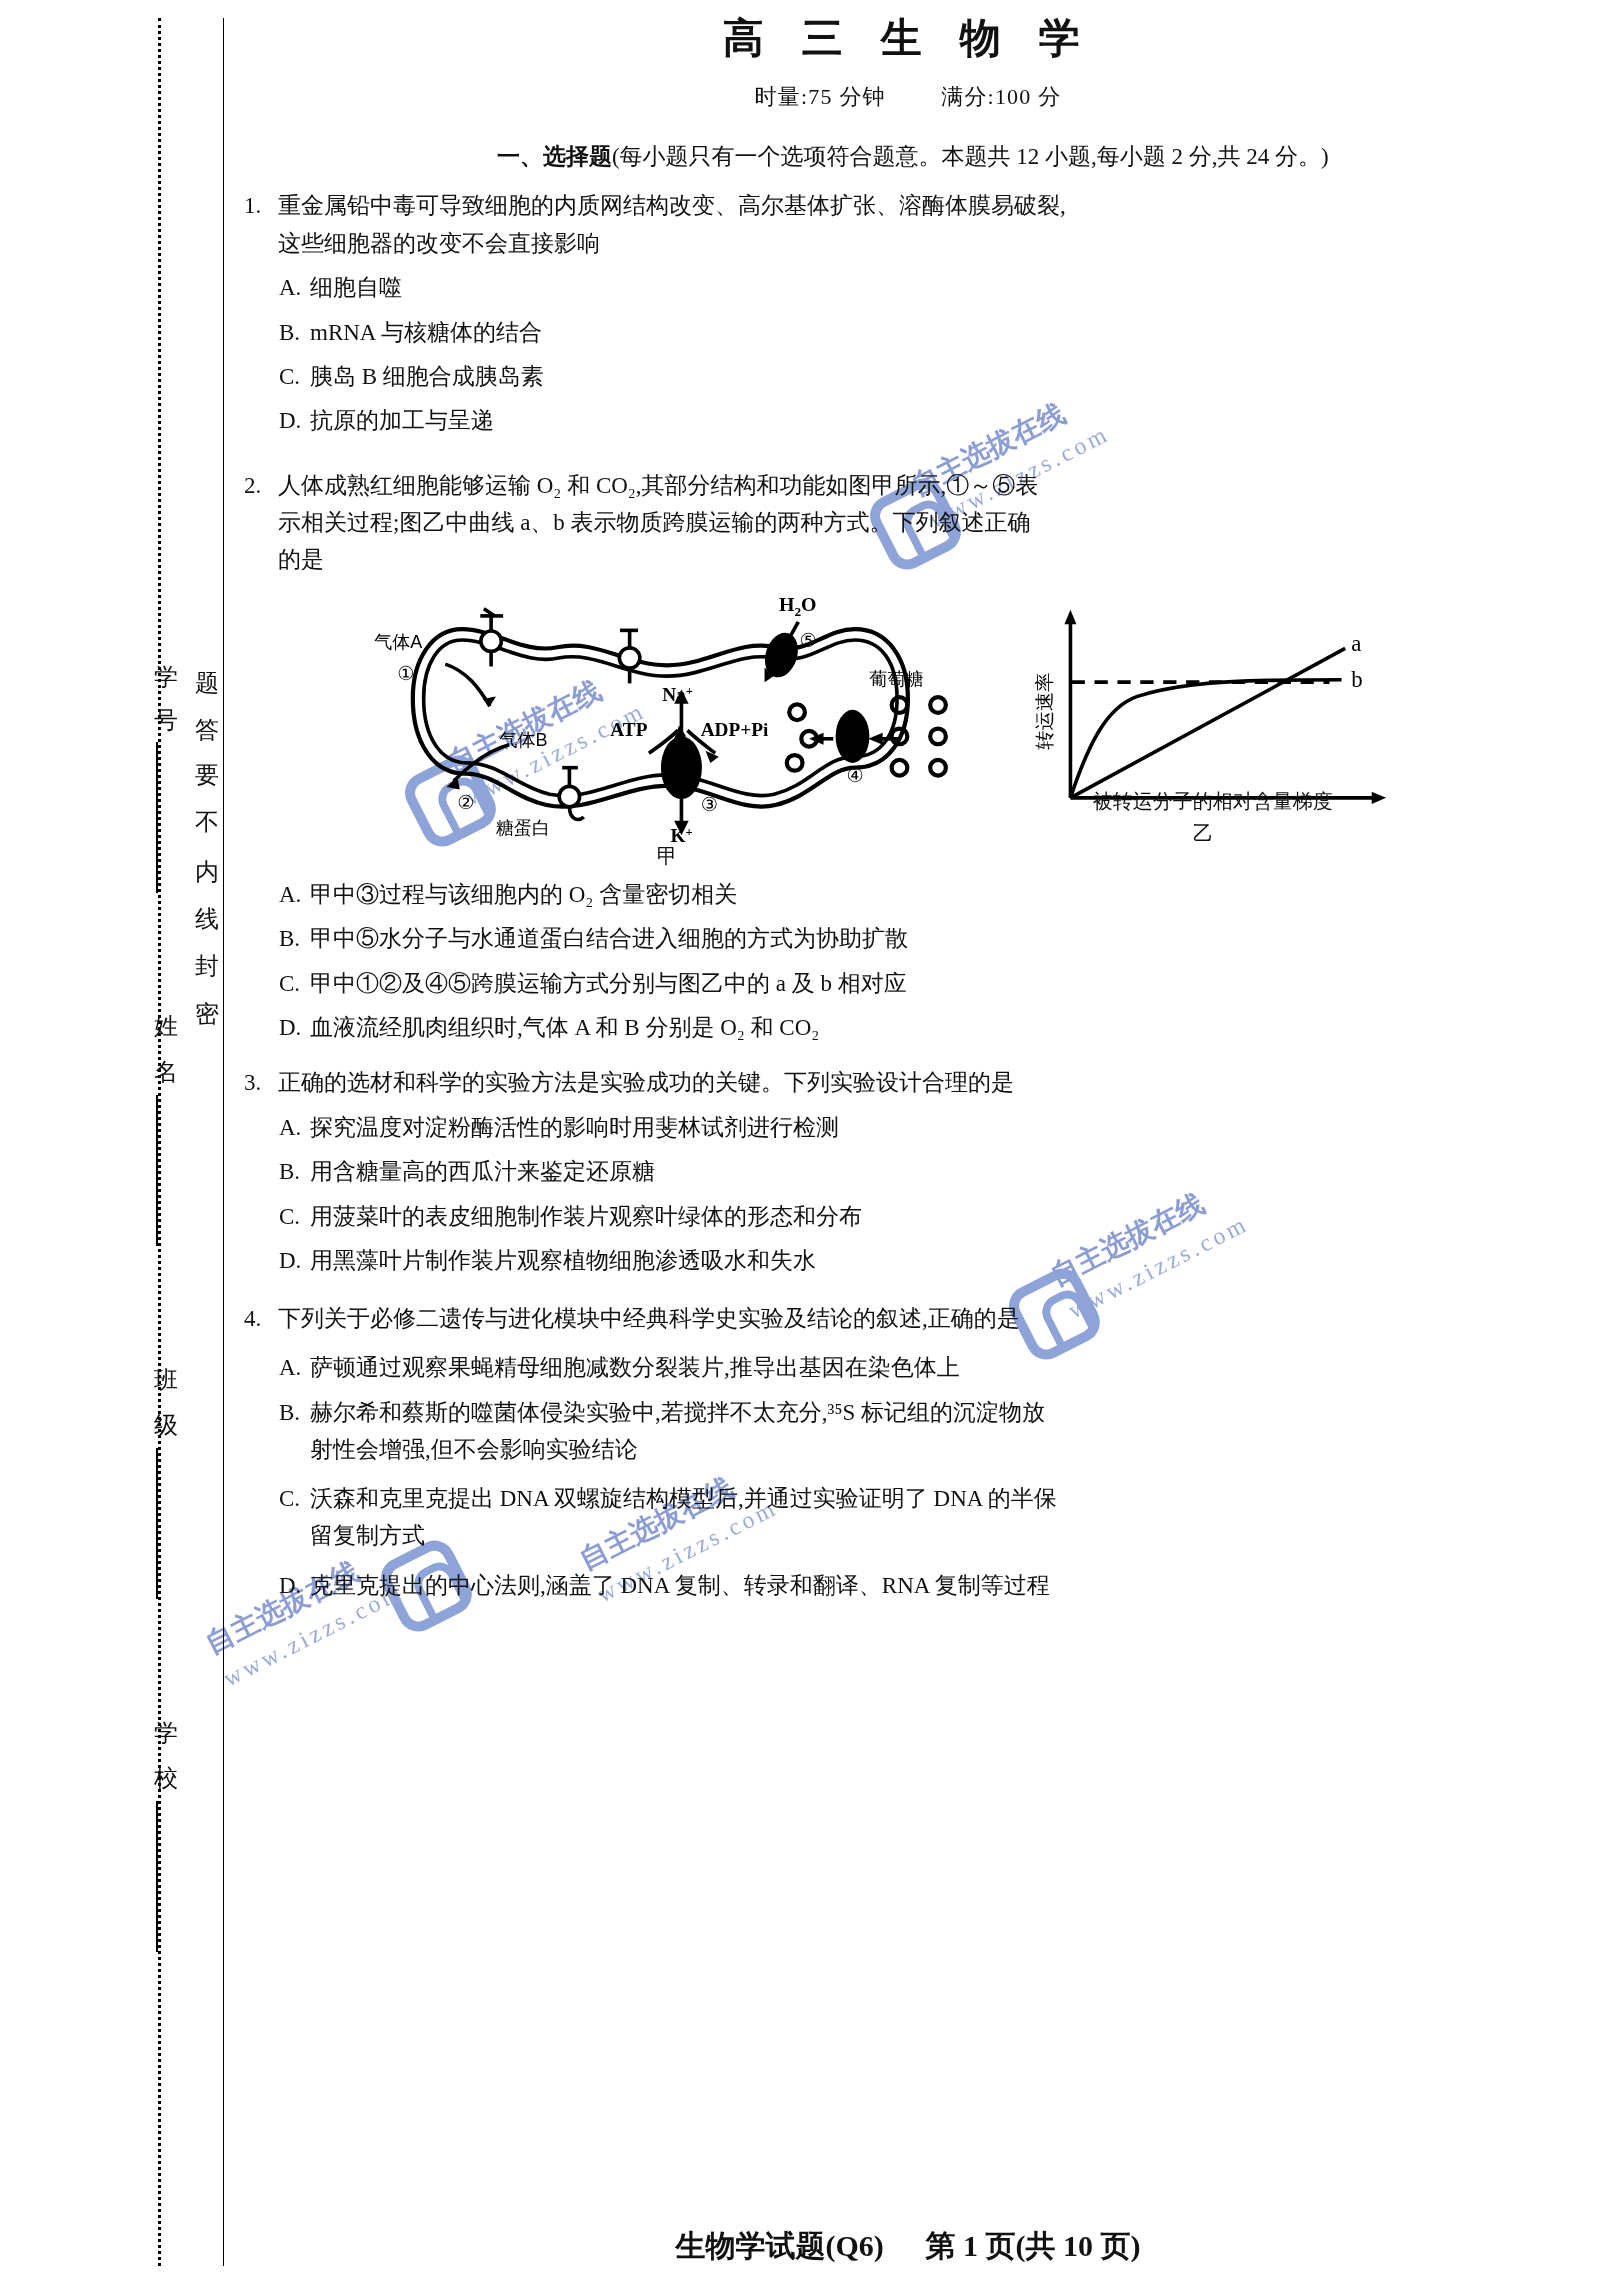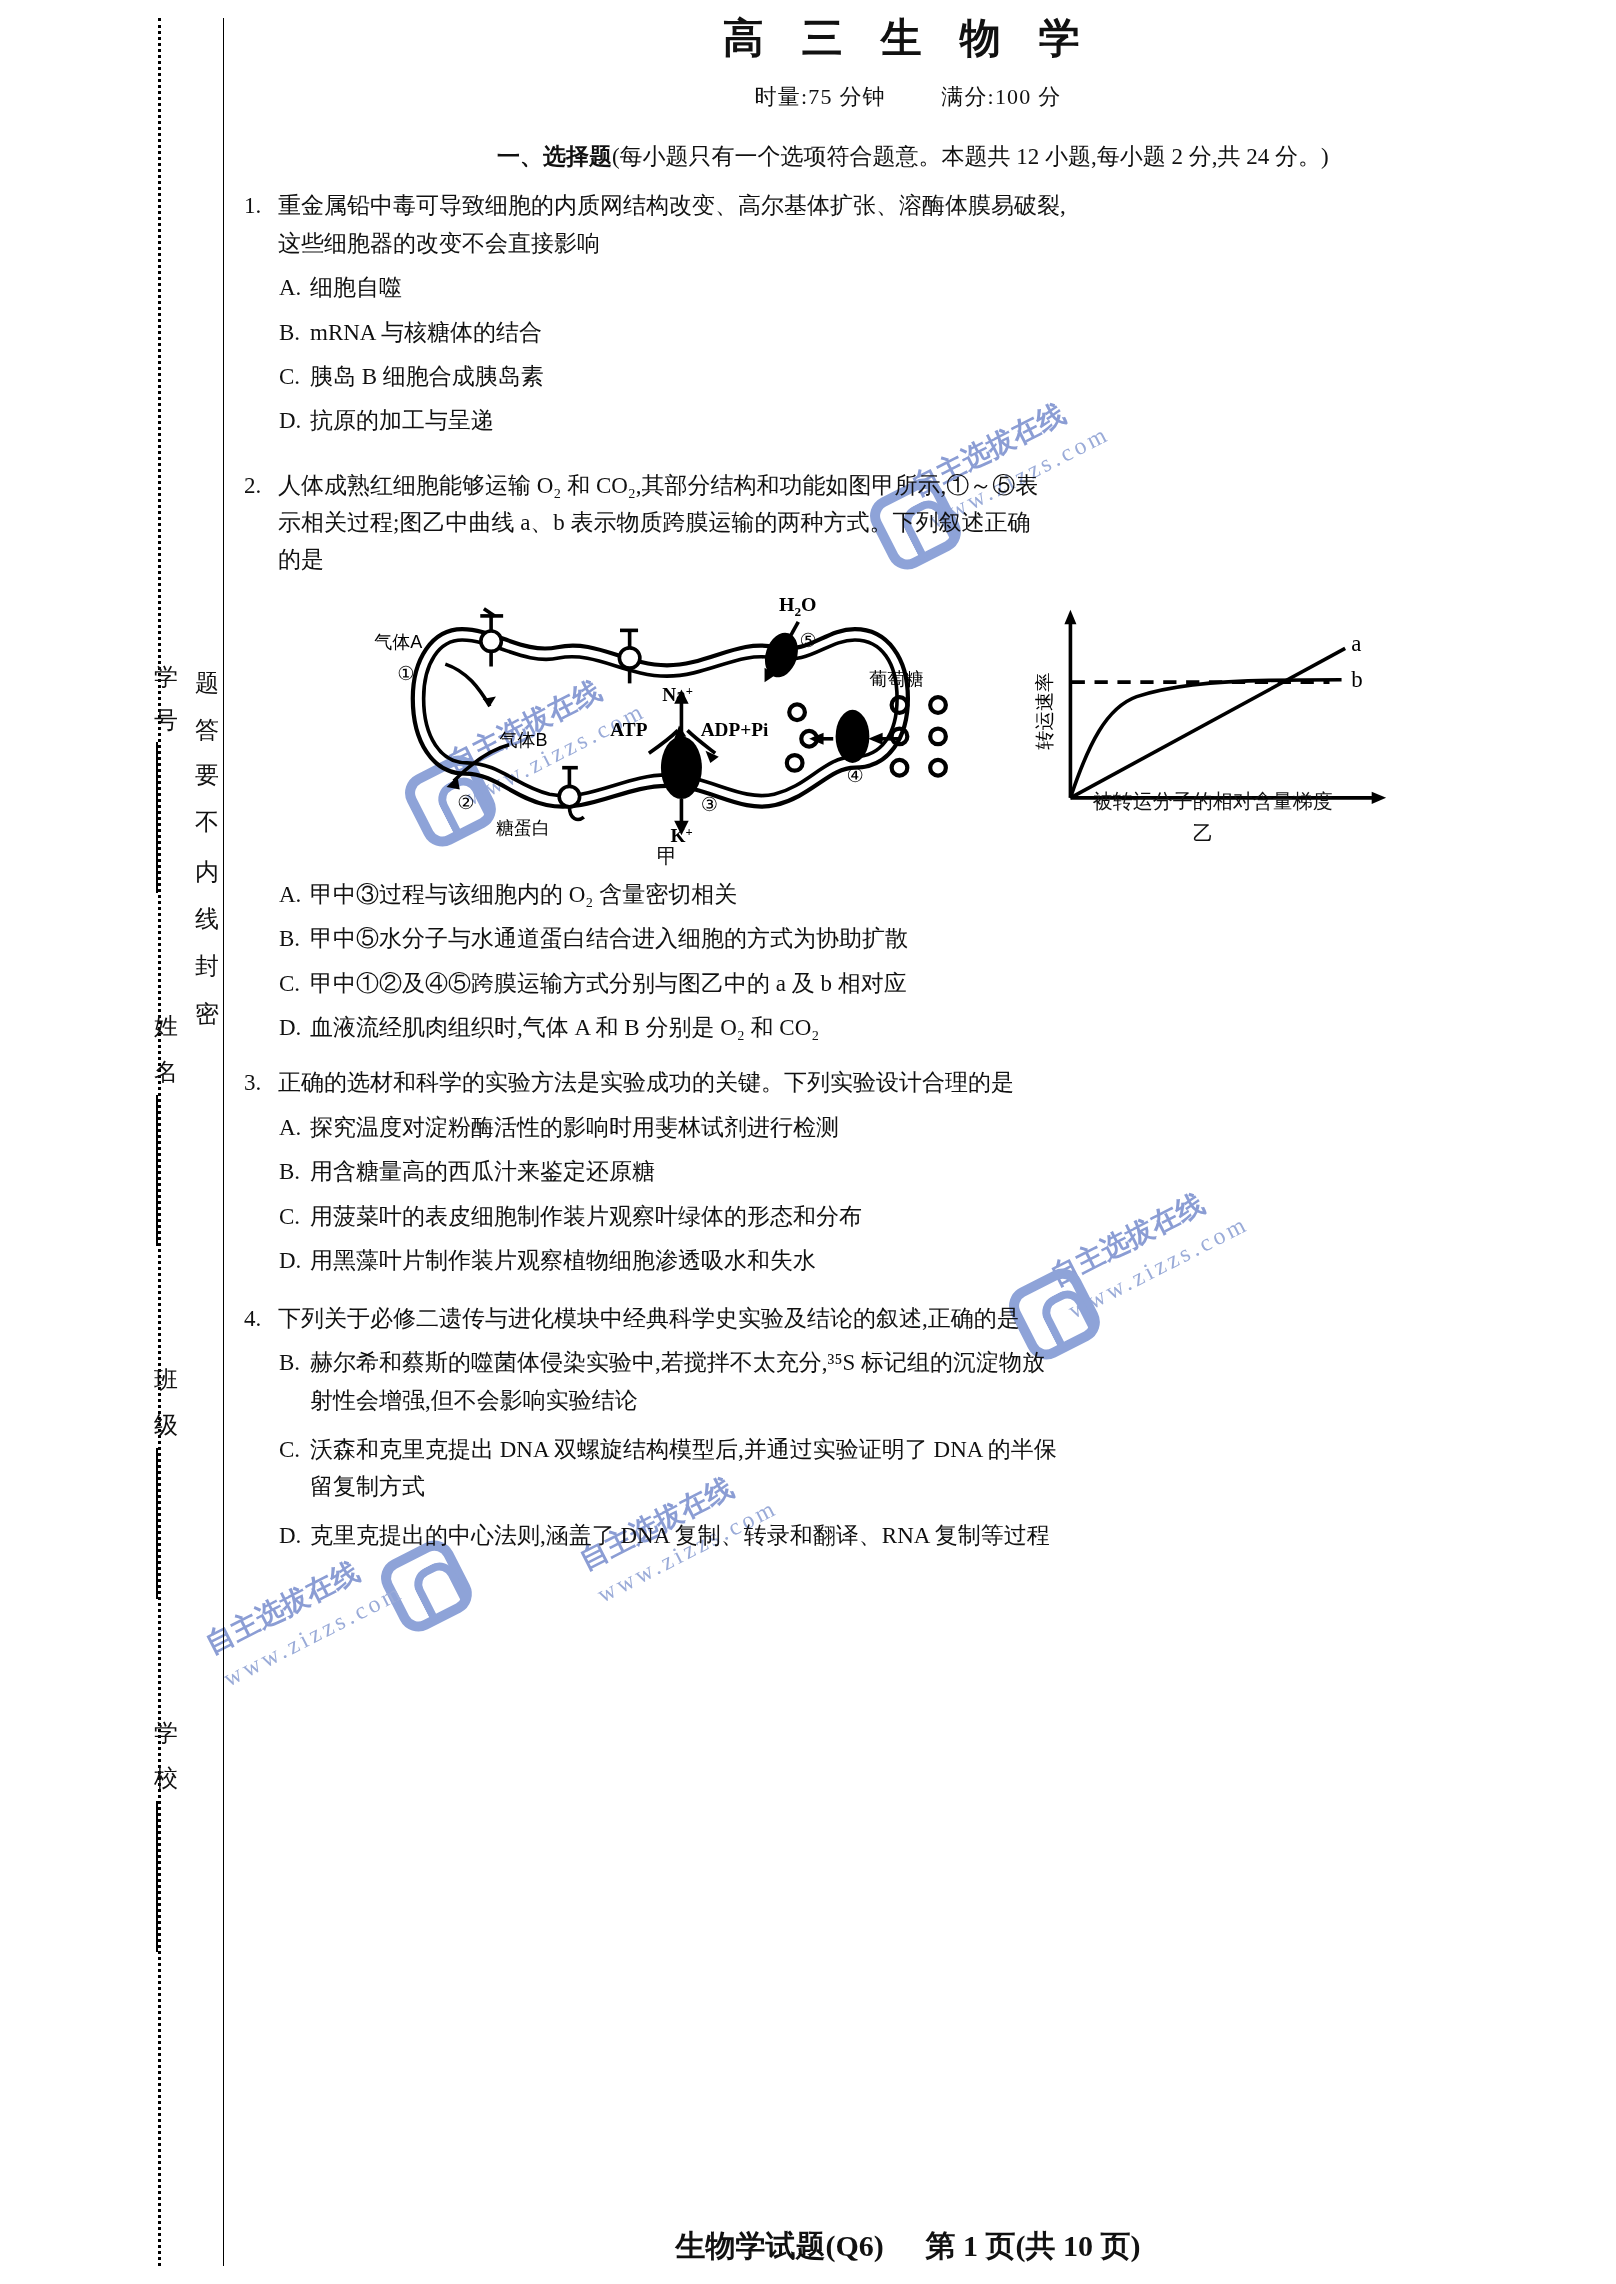--- a/index.html
+++ b/index.html
@@ -449,20 +449,21 @@
       <span class="opt"><span class="lab">A.</span><span>探究温度对淀粉酶活性的影响时用斐林试剂进行检测</span></span>
       <span class="opt"><span class="lab">B.</span><span>用含糖量高的西瓜汁来鉴定还原糖</span></span>
       <span class="opt"><span class="lab">C.</span><span>用菠菜叶的表皮细胞制作装片观察叶绿体的形态和分布</span></span>
       <span class="opt"><span class="lab">D.</span><span>用黑藻叶片制作装片观察植物细胞渗透吸水和失水</span></span>
     </div>
 
     <div class="q" style="margin-top:20.5px;">
       <span class="q-stem">
         <span class="num">4.</span><span>下列关于必修二遗传与进化模块中经典科学史实验及结论的叙述,正确的是</span>
       </span>
+      <span class="opt" style="margin-top:12px;"><span class="lab">A.</span><span>萨顿通过观察果蝇精母细胞减数分裂装片,推导出基因在染色体上</span></span>
       <span class="opt" style=""><span class="lab">B.</span><span>赫尔希和蔡斯的噬菌体侵染实验中,若搅拌不太充分,³⁵S 标记组的沉淀物放</span></span>
       <span class="opt-cont">射性会增强,但不会影响实验结论</span>
       <span class="opt" style="margin-top:12px;"><span class="lab">C.</span><span>沃森和克里克提出 DNA 双螺旋结构模型后,并通过实验证明了 DNA 的半保</span></span>
       <span class="opt-cont">留复制方式</span>
       <span class="opt" style="margin-top:12px;font-family:Liberation Serif, serif;"><span class="lab">D.</span><span>克里克提出的中心法则,涵盖了 DNA 复制、转录和翻译、RNA 复制等过程</span></span>
     </div>
 
   </div>
 
   <div class="footer">

